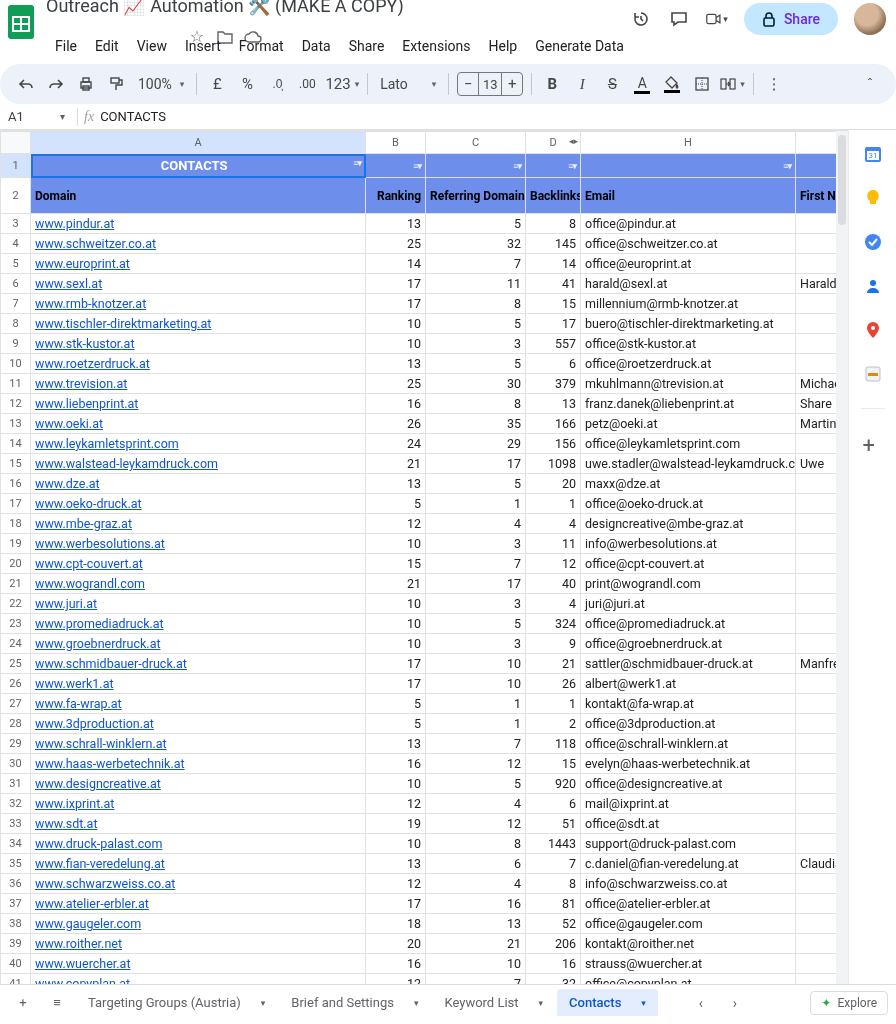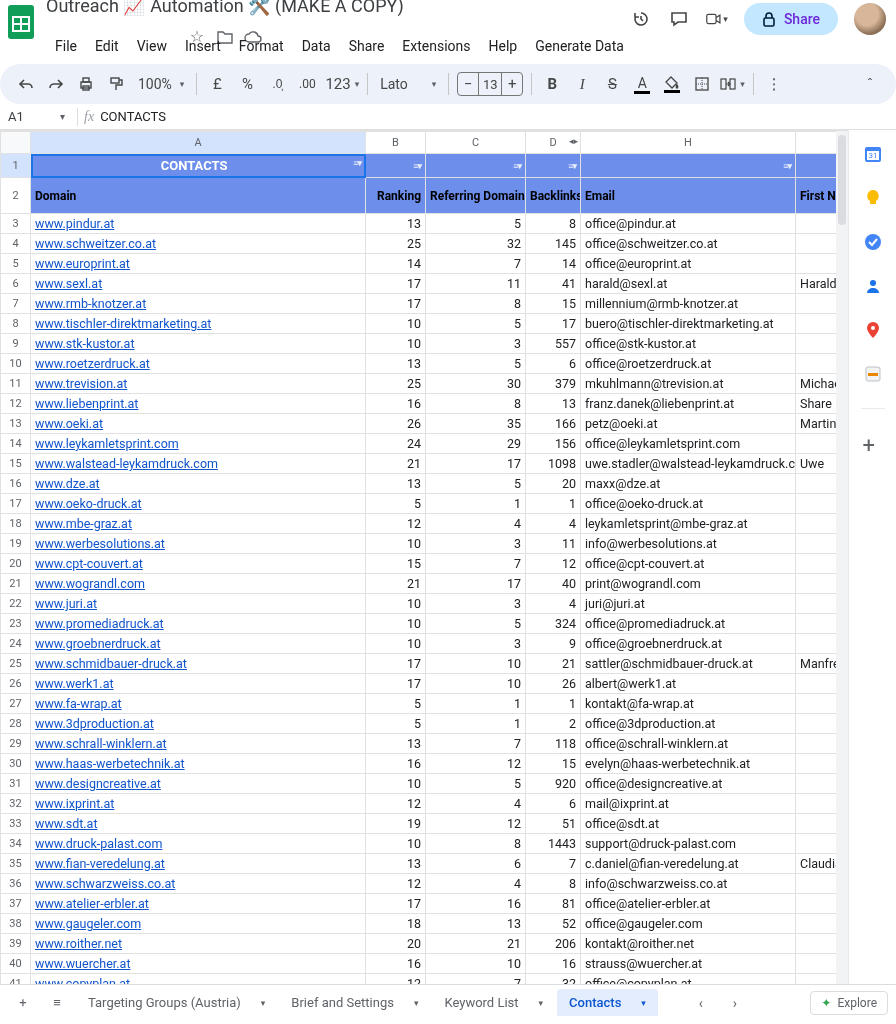--- a/index.html
+++ b/index.html
@@ -570,21 +570,21 @@
             <td class="num">1</td>
             <td>office@oeko-druck.at</td>
             <td></td>
           </tr>
           <tr class="data">
             <th>18</th>
             <td class="lnk">www.mbe-graz.at</td>
             <td class="num">12</td>
             <td class="num">4</td>
             <td class="num">4</td>
-            <td>leykamletsprint@mbe-graz.at</td>
+            <td>designcreative@mbe-graz.at</td>
             <td></td>
           </tr>
           <tr class="data">
             <th>19</th>
             <td class="lnk">www.werbesolutions.at</td>
             <td class="num">10</td>
             <td class="num">3</td>
             <td class="num">11</td>
             <td>info@werbesolutions.at</td>
             <td></td>

